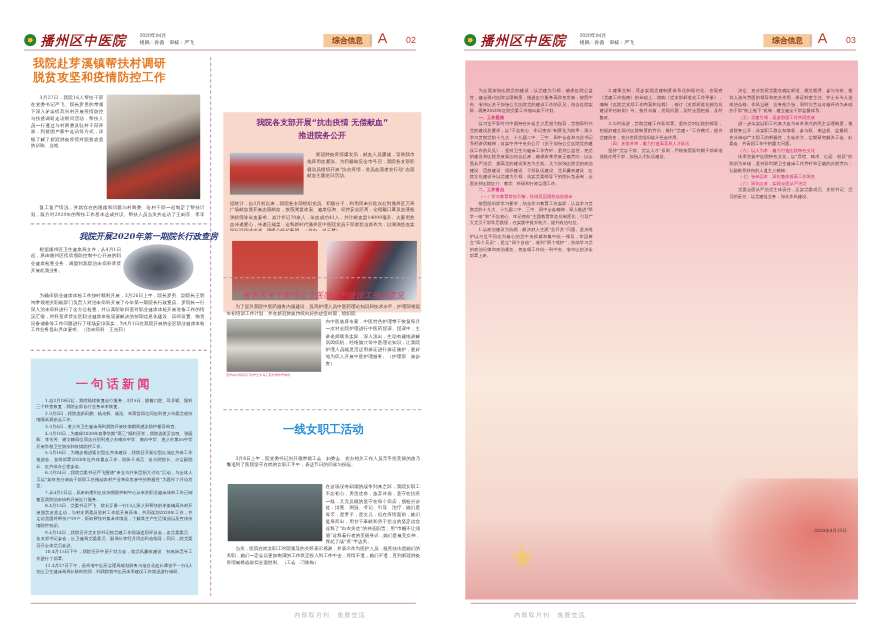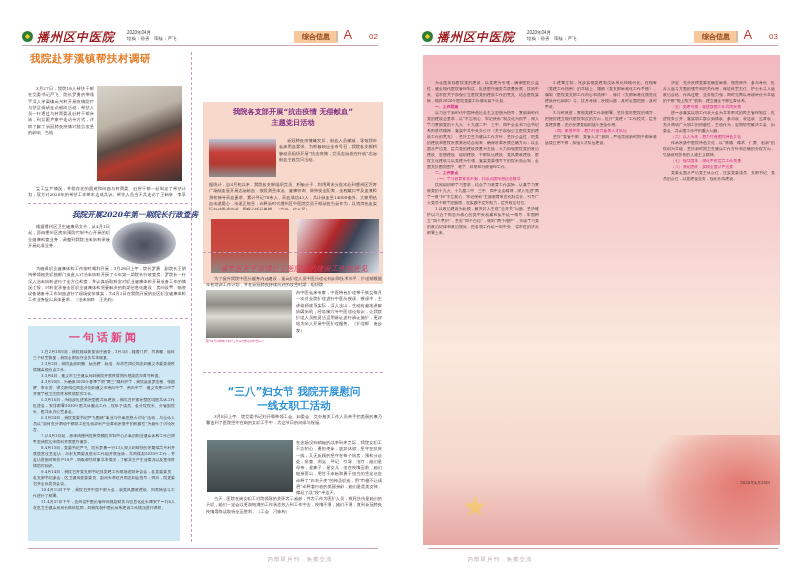--- a/index.html
+++ b/index.html
@@ -28,21 +28,21 @@
   .art1-title { position: absolute; left: 30px; top: 52px; width: 168px; text-align: left; font-family: "DejaVu Sans", sans-serif; font-weight: bold; color: #e57a23; font-size: 10.5px; line-height: 13px; letter-spacing: 0.5px; }
   .art1-photo { position: absolute; left: 97px; top: 86px; width: 85px; height: 95px; background: linear-gradient(160deg,#d9d4cc 0%, #bcb3a6 35%, #5a4a45 55%, #b23a2d 70%, #3b3535 100%); }
   .art1-text1 { position: absolute; left: 28px; top: 86px; width: 66px; height: 100px; }
   .art1-text2 { position: absolute; left: 28px; top: 186px; width: 158px; height: 12px; }
 
   .art2-title { position: absolute; left: 30px; top: 210px; width: 168px; text-align: right; font-size: 7.5px; font-weight: bold; color: #2b3a7a; font-family: "DejaVu Serif", serif; font-style: italic; }
   .art2-photo { position: absolute; left: 112px; top: 222px; width: 64px; height: 42px; border-radius: 50%; background: radial-gradient(ellipse at 50% 55%, #4a4f5a 0%, #6f7480 40%, #c9ced6 75%, #eef0f3 100%); }
   .art2-text1 { position: absolute; left: 28px; top: 224px; width: 82px; height: 42px; }
   .art2-text2 { position: absolute; left: 28px; top: 266px; width: 158px; height: 48px; }
 
-  .news-box { position: absolute; left: 28px; top: 326px; width: 152px; height: 215px; background: #cfe8f5; padding: 4px 5px; }
+  .news-box { position: absolute; left: 28px; top: 326px; width: 152px; height: 215px; background: #cfe8f5; padding: 16px 5px; }
   .news-title { text-align: center; font-size: 11px; font-weight: bold; color: #e2457a; letter-spacing: 3px; font-family: "DejaVu Serif", serif; margin-bottom: 4px; }
   .news-list { font-size: 3.9px; line-height: 6px; color: #4a4040; }
   .news-list li { list-style: none; text-indent: 8px; text-align: justify; }
 
   .art3-box { position: absolute; left: 203px; top: 54px; width: 180px; height: 145px; background: #f9d8cc; padding: 4px 6px; }
   .art3-title { text-align: center; font-family: "DejaVu Sans", sans-serif; font-weight: bold; color: #7d2b82; font-size: 7.2px; line-height: 11px; }
   .art3-photo { position: absolute; left: 6px; top: 37px; width: 67px; height: 38px; background: linear-gradient(180deg,#b7c7d8 0%, #c7413a 35%, #b33a32 65%, #8d8d8d 100%); }
   .art3-text1 { position: absolute; left: 76px; top: 36px; width: 98px; height: 44px; }
   .art3-text2 { position: absolute; left: 6px; top: 80px; width: 168px; height: 28px; text-indent: 0; }
   .art3-photo2 { position: absolute; left: 8px; top: 117px; width: 78px; height: 54px; background: linear-gradient(180deg,#c9423b 0%, #c94a3f 55%, #8e8a85 100%); }
@@ -84,20 +84,21 @@
     <div class="masthead-meta">
       <div>2020年04月</div>
       <div>组稿：孙勇　审核：严飞</div>
     </div>
     <span class="section-tag">综合信息</span>
     <span class="page-num"><span class="bar">|</span><span>A</span><small>02</small></span>
   </div>
 
   <div class="art1-title">
     <div>我院赴芽溪镇帮扶村调研</div>
+    <div>脱贫攻坚和疫情防控工作</div>
   </div>
   <div class="art1-text1 body-text">3月27日，我院16人帮扶干部在党委书记严飞、院长罗勇的带领下深入茅栗镇高兴村开展疫情防控与扶贫调研走访慰问活动，帮扶人员一行通过与村两委及驻村干部座谈，到贫困户家中走访等方式，详细了解了新冠肺炎疫情对脱贫攻坚的影响、当地</div>
   <div class="art1-photo"></div>
   <div class="art1-text2 body-text">复工复产情况，并就存在的困难和问题与村两委、驻村干部一起制定了帮扶计划，双方对2020年的帮扶工作基本达成共识。帮扶人员当天共走访了王鹤亭、李孚文、张仲刚、王家林等19户贫困家庭，鼓励他们树立信心、克服困难、发展产业、增加收入。（宣传科　孙勇）</div>
 
   <div class="dash-rule" style="left:28px; width:160px; top:203px;"></div>
 
   <div class="art2-title">我院开展2020年第一期院长行政查房</div>
   <div class="art2-text1 body-text">根据播州区卫生健康局文件，从4月1日起，原由播州区疾病预防控制中心开展的职业健康检查业务，调整到我院治未病科承接开展此项业务。</div>
   <div class="art2-photo"></div>
@@ -120,21 +121,21 @@
       <li>10.4月15日下午，我院召开中层干部大会，就党风廉政建设、扫黑除恶等工作进行了部署。</li>
       <li>11.4月27日下午，贵州省中医药管理局规划财务与信息化处长谭安平一行4人在区卫生健康局局长陈科陪同，到我院就中医药体系建设工作情况进行调研。</li>
     </ul>
   </div>
 
   <div class="vdash" style="left:191px; top:52px; height:490px;"></div>
 
   <div class="art3-box tall">
     <div class="art3-title">
       <div>我院各支部开展“抗击疫情 无偿献血”</div>
-      <div>主题党日活动</div>
+      <div>推进院务公开</div>
     </div>
     <div class="art3-photo"></div>
     <div class="art3-text1 body-text">新冠肺炎疫情爆发后，献血人员骤减，导致我市临床用血紧张。为积极响应全市号召，我院各支部积极动员组织开展“抗击疫情，党员志愿者在行动”志愿献血主题党日活动。</div>
     <div class="art3-text2 body-text">据统计，自3月初以来，我院各支部组织党员、积极分子，利用周末分批次赴到播州区万寿广场献血屋开展志愿献血，按照测量体温、健康征询、保持安全距离，全程戴口罩及血液检测初筛等采血要求。累计登记70余人，采血成功41人，共计献血量14000毫升。大家用热血传递爱心，传递正能量，诠释新时代播州区中医院党员干部新担当新作为，以滴滴热血实际行动践诚忠诚，用暖心托起希望。（党办　付云琴）</div>
     <div class="art3-photo2"></div>
     <div class="art3-photo3"></div>
   </div>
 
   <div class="dash-rule" style="left:203px; width:180px; top:252px;"></div>
 
@@ -142,21 +143,20 @@
   <div class="art4-text1 body-text">为了提升我院中医药服务内涵建设，提高护理人员中医药理论知识和技术水平，护理部根据年初培训工作计划，并在新冠肺炎持续向好的攻坚时期，组织院</div>
   <div class="art4-photo"></div>
   <div class="art4-caption">图为4月份我院门诊护士长马云茹培训护理知识</div>
   <div class="art4-text2 body-text">
     <span>内中医临床专家，中医特色护理带干</span><span>恢复每月一次对全院护理进行中医药授课。授课中，主讲老师联系实际，深入浅出，生动有趣地讲解病因病机，经络腧穴等中医理论知识，让我院护理人员能灵活运用辨证进行辨证施护，更好地为病人开展中医护理服务。（护理部　唐步友）</span>
   </div>
 
   <div class="dash-rule" style="left:203px; width:180px; top:372px;"></div>
 
   <div class="art5-title">
-    <div>“三八”妇女节 我院开展慰问</div>
     <div>一线女职工活动</div>
   </div>
   <div class="art5-text1 body-text">3月8日上午，院党委书记刘开颂带领工会、妇委会、党办相关工作人员亲手把美丽的康乃馨送到了医院坚守在岗的女职工手中，表达节日的问候与祝福。</div>
   <div class="art5-photo"></div>
   <div class="art5-text2 body-text">在这场没有硝烟的战争到来之际，我院女职工不忘初心，勇担使命，放弃休假，坚守在抗疫一线，又无反顾的坚守在每个病房，预检分诊处，排查、测温、登记、引导、治疗，她们是母亲，是妻子，是女儿，但在疫情面前，她们挺身而出，用甘于奉献和勇于担当的坚定信念诠释了“白衣天使”的神圣职责，用“巾帼不让须眉”诠释着行者的美丽身影，她们是最美女神，撑起了战“疫”半边天。</div>
   <div class="art5-text3 body-text">当天，医院在岗女职工对院领导的关怀表示感谢，并表示作为医护人员，救死扶伤是她们的天职，她们一定会以更加饱满的工作状态投入到工作中去，疫情不退，她们不退，直到新冠肺炎疫情最终战取得全面胜利。（工会　刁咏梅）</div>
 
   <div class="footer-rule"></div>
   <div class="footer-text" style="left:200px;">内部双月刊　免费交流</div>
 </div>

